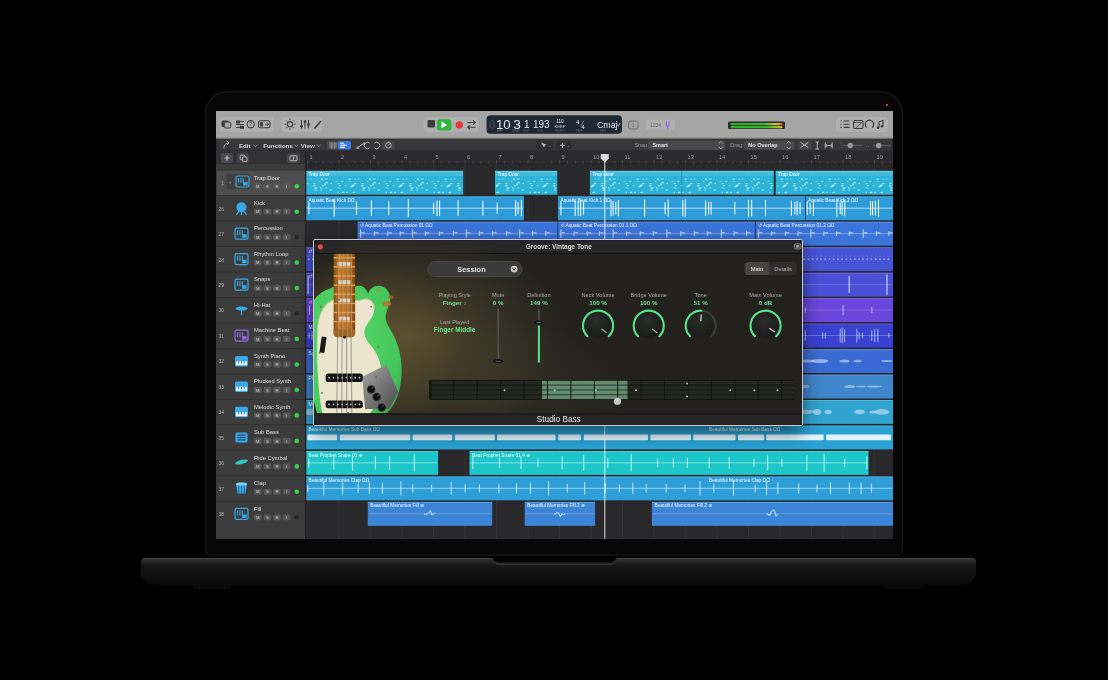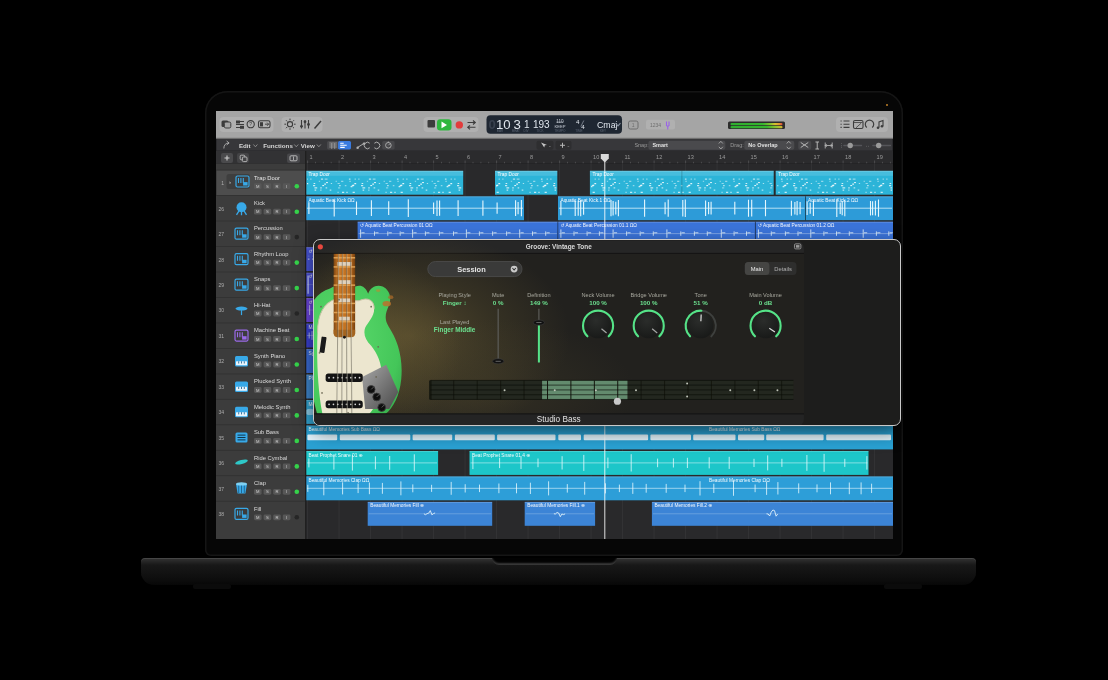--- a/index.html
+++ b/index.html
@@ -657,21 +657,21 @@
       <text x="51.4" y="367.9" font-size="4.2" fill="#cfcfcf" text-anchor="middle">S</text>
       <rect x="57.2" y="363.4" width="7.6" height="5.8" rx="1.4" fill="#575757"></rect>
       <text x="61" y="367.9" font-size="4.2" fill="#cfcfcf" text-anchor="middle">R</text>
       <rect x="66.8" y="363.4" width="7.6" height="5.8" rx="1.4" fill="#575757"></rect>
       <text x="70.6" y="367.9" font-size="4.2" fill="#cfcfcf" text-anchor="middle">I</text>
       <circle cx="80.8" cy="366.3" r="2.3" fill="#262626"></circle>
       <rect x="89.1" y="0" width="1.2" height="388.5" fill="#1e1e1e"></rect>
 <rect x="388.3" y="3" width="1" height="385.5" fill="rgba(255,255,255,0.85)"></rect>
       <path d="M384.8 3h8v4.5l-4 4 -4 -4z" fill="#d9d9d9"></path>
 </svg>
-<div style="position:absolute;left:313.2px;top:238.7px;width:588px;height:187.5px;border-radius:7px;border:1.2px solid #c9c9c9;overflow:hidden;background:#1d1d1c;box-shadow:0 6px 18px rgba(0,0,0,0.55)">
+<div style="position:absolute;left:313.2px;top:238.7px;width:490px;height:187.5px;border-radius:2px;border:1.2px solid #c9c9c9;overflow:hidden;background:#1d1d1c;box-shadow:0 6px 18px rgba(0,0,0,0.55)">
 <svg width="490" height="187.5" viewBox="0 0 488.5 186" font-family="Liberation Sans, sans-serif">
 <defs>
           <clipPath id="winclip">
             <rect x="0" y="13.2" width="488.5" height="159.4"></rect>
           </clipPath>
         </defs>
 <defs>
           <radialGradient id="knobg" cx="0.42" cy="0.3" r="0.95">
             <stop offset="0" stop-color="#2b2d2b"></stop>
             <stop offset="1" stop-color="#121312"></stop>

